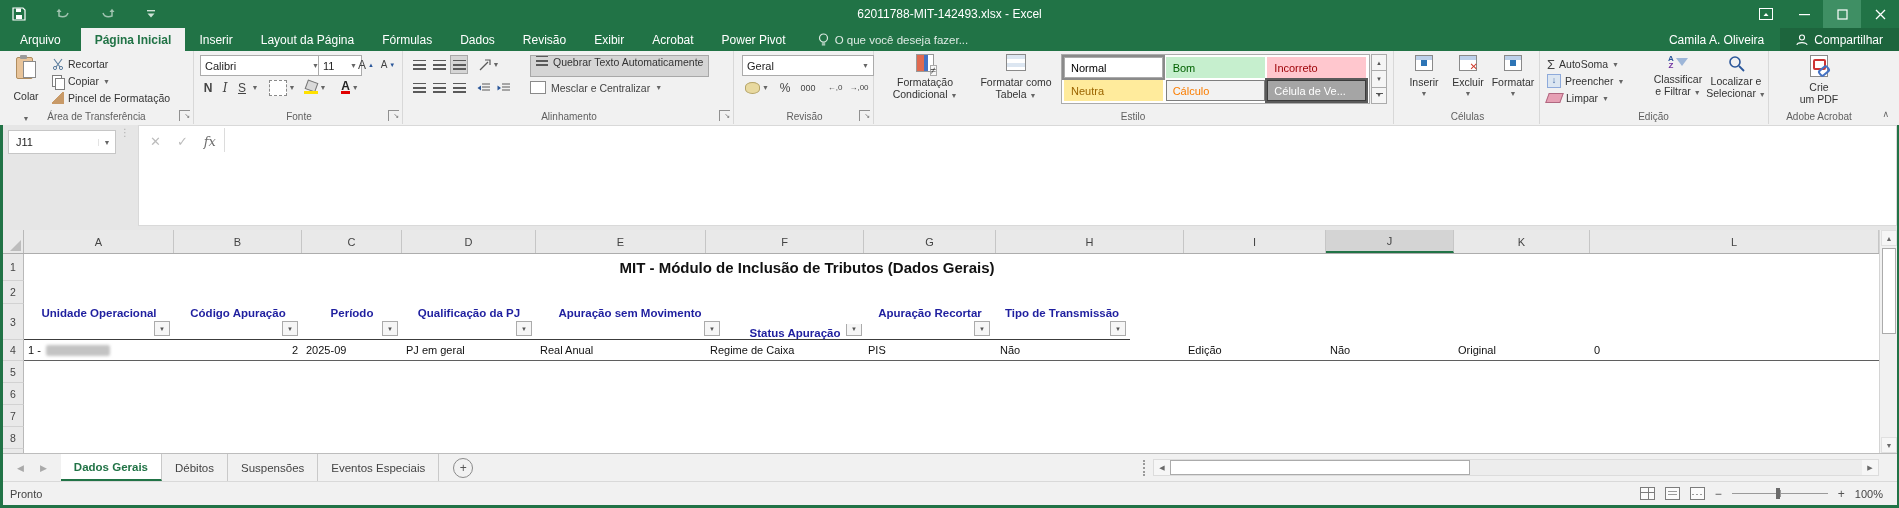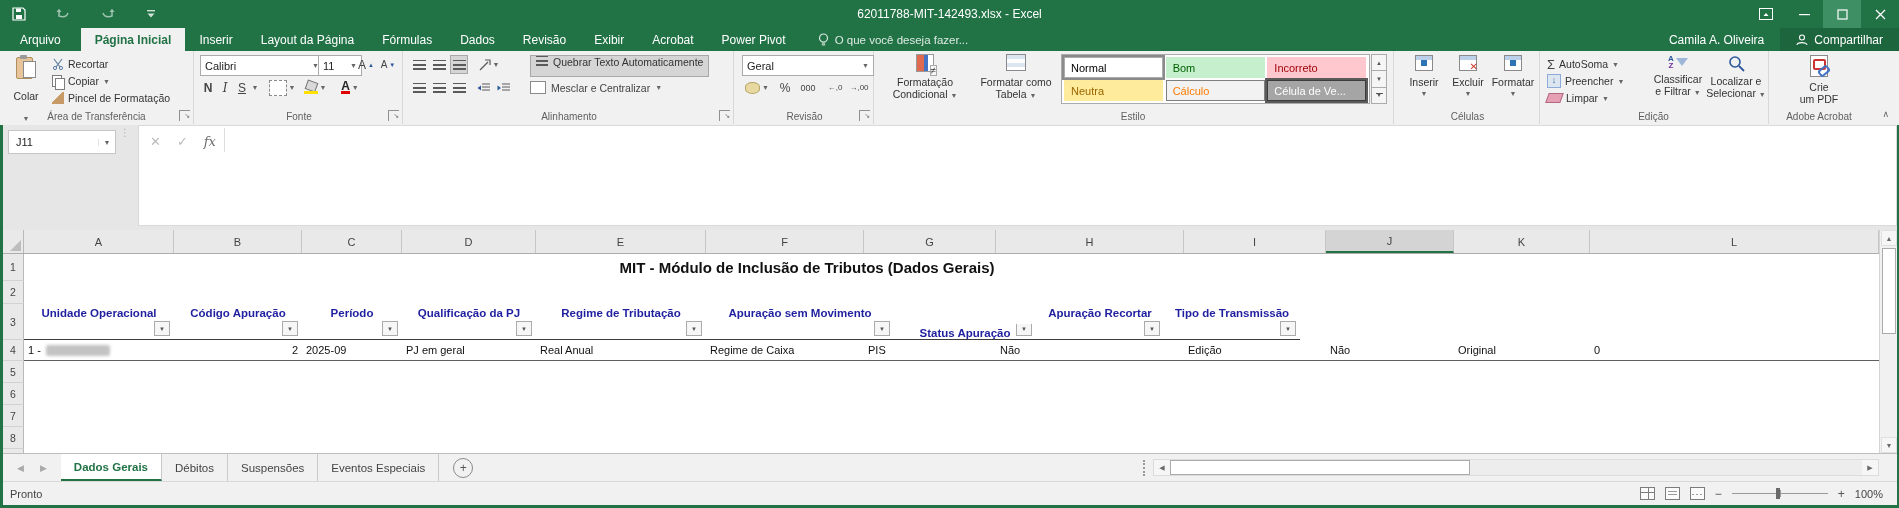--- a/index.html
+++ b/index.html
@@ -510,24 +510,20 @@
         <span class="filterbtn">▼</span>
       </div>
       <div class="gcell hcell" style="width: 100px; color: rgb(31, 31, 159);">
         <span class="ftext">Período</span>
         <span class="filterbtn">▼</span>
       </div>
       <div class="gcell hcell" style="width: 134px; color: rgb(31, 31, 159);">
         <span class="ftext">Qualificação da PJ</span>
         <span class="filterbtn">▼</span>
       </div>
-      <div class="gcell hcell" style="width: 170px; color: rgb(31, 31, 159);">
-        <span class="ftext">Regime de Tributação</span>
-        <span class="filterbtn">▼</span>
-      </div>
       <div class="gcell hcell" style="width: 188px; color: rgb(31, 31, 159);">
         <span class="ftext">Apuração sem Movimento</span>
         <span class="filterbtn">▼</span>
       </div>
       <div class="gcell hcell" style="width: 142px; color: rgb(31, 31, 159); margin-top: 20px;">
         <span class="ftext">Status Apuração</span>
         <span class="filterbtn">▼</span>
       </div>
       <div class="gcell hcell" style="width: 128px; color: rgb(31, 31, 159);">
         <span class="ftext">Apuração Recortar</span>

